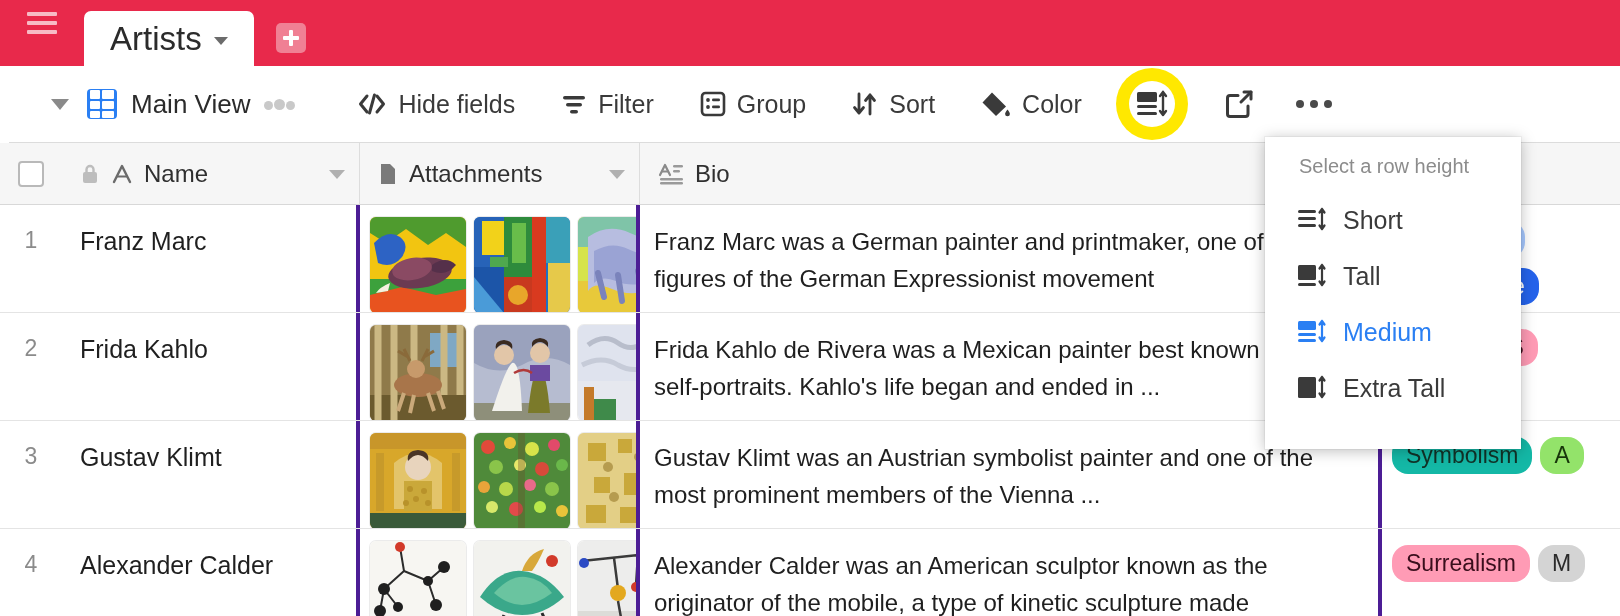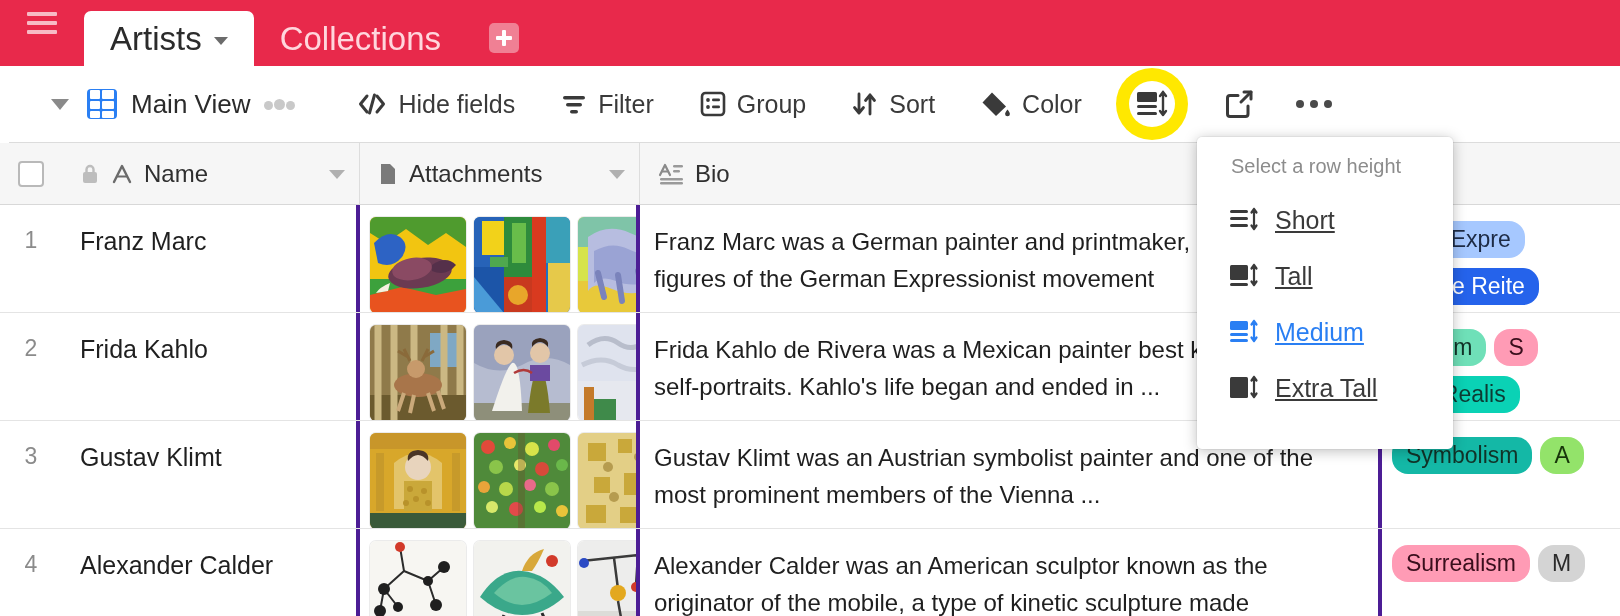--- a/index.html
+++ b/index.html
@@ -137,52 +137,49 @@
   .thumb { width:96px; height:96px; border-radius:6px; overflow:hidden; flex:0 0 auto;
            box-shadow:0 0 0 1px rgba(0,0,0,.08); }
   .thumb svg { display:block; }
 
   .tagrow { display:flex; gap:8px; white-space:nowrap; }
   .tag { display:inline-block; padding:3px 14px; border-radius:16px; font-size:23px;
          line-height:1.35; white-space:nowrap; }
 
   
   .popup {
-    position:absolute; left:1197px; top:137px; width:256px; height:312px;
-    background:#ffffff; border-radius:5px;
+    position:absolute; left:1265px; top:137px; width:256px; height:312px;
+    background:#ffffff; border-radius:0;
     box-shadow: 0 2px 14px rgba(0,0,0,.26), 0 0 0 1px rgba(0,0,0,.04);
     z-index: 50; padding: 18px 0 0 0;
   }
   .popup-title { font-size:20px; color:#8c8c8c; padding-left: 34px; margin-bottom: 14px; }
   .popup-item {
     display:flex; align-items:center; gap:16px; height:56px;
-    padding-left: 32px; font-size:25px; color:#3a3a3a; cursor:pointer;text-decoration:underline;
+    padding-left: 32px; font-size:25px; color:#3a3a3a; cursor:pointer;
   }
   .popup-item.sel { color:#2a7ff3; }
 </style>
 </head>
 <body>
 
 <div class="app">
 
   <div class="topbar">
     <div class="hamburger">
       <span></span>
         <span></span>
         <span></span>
     </div>
 
     <div class="tab active">
       <span>Artists</span>
       <span class="caret"></span>
     </div>
 
-    <div class="tab inactive">
-      <span>Collections</span>
-    </div>
 
     <div class="addtab">
       <span class="plus"></span>
     </div>
   </div>
 
   <div class="toolbar">
 
     <div class="tb-caret"></div>
 

